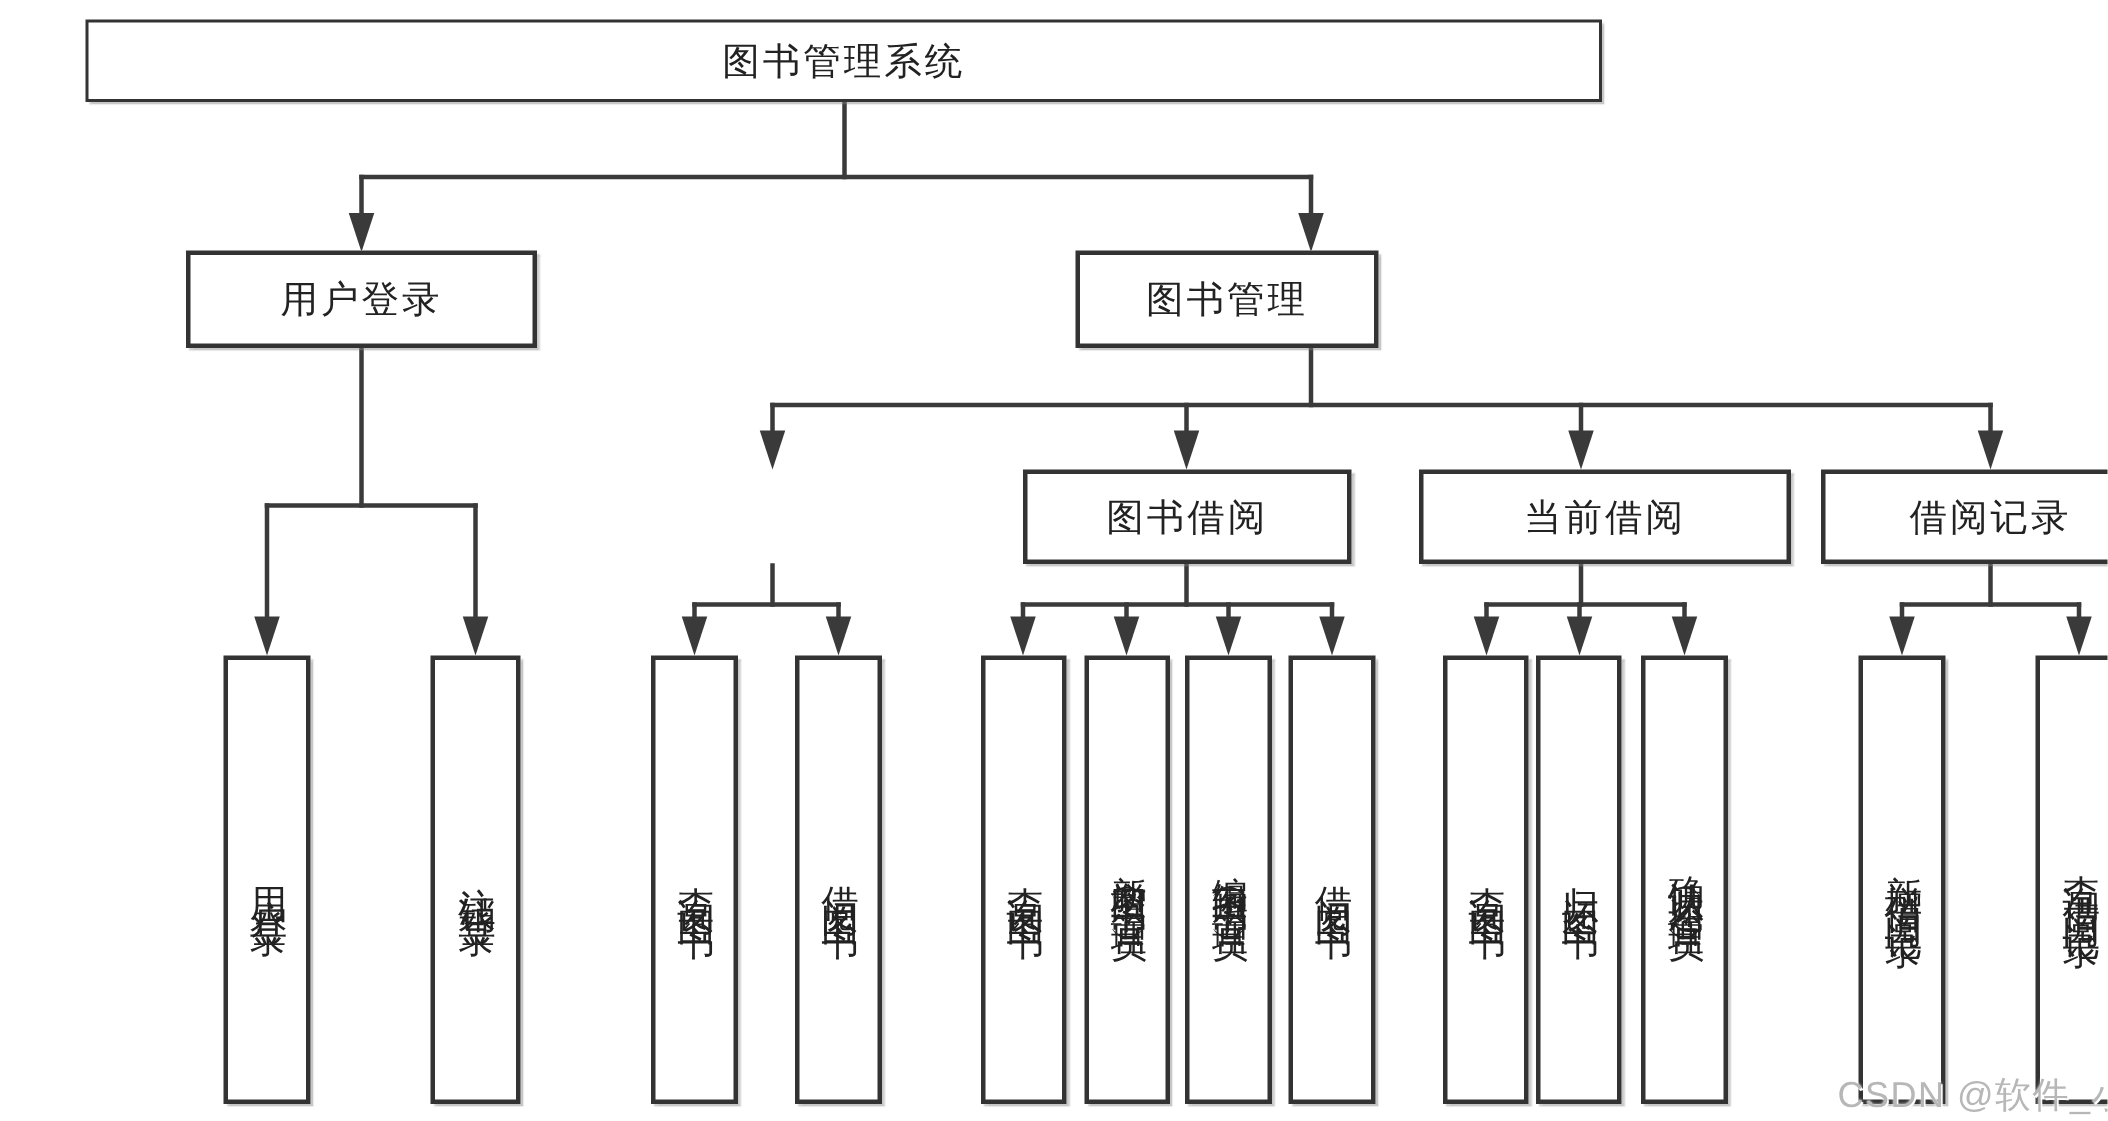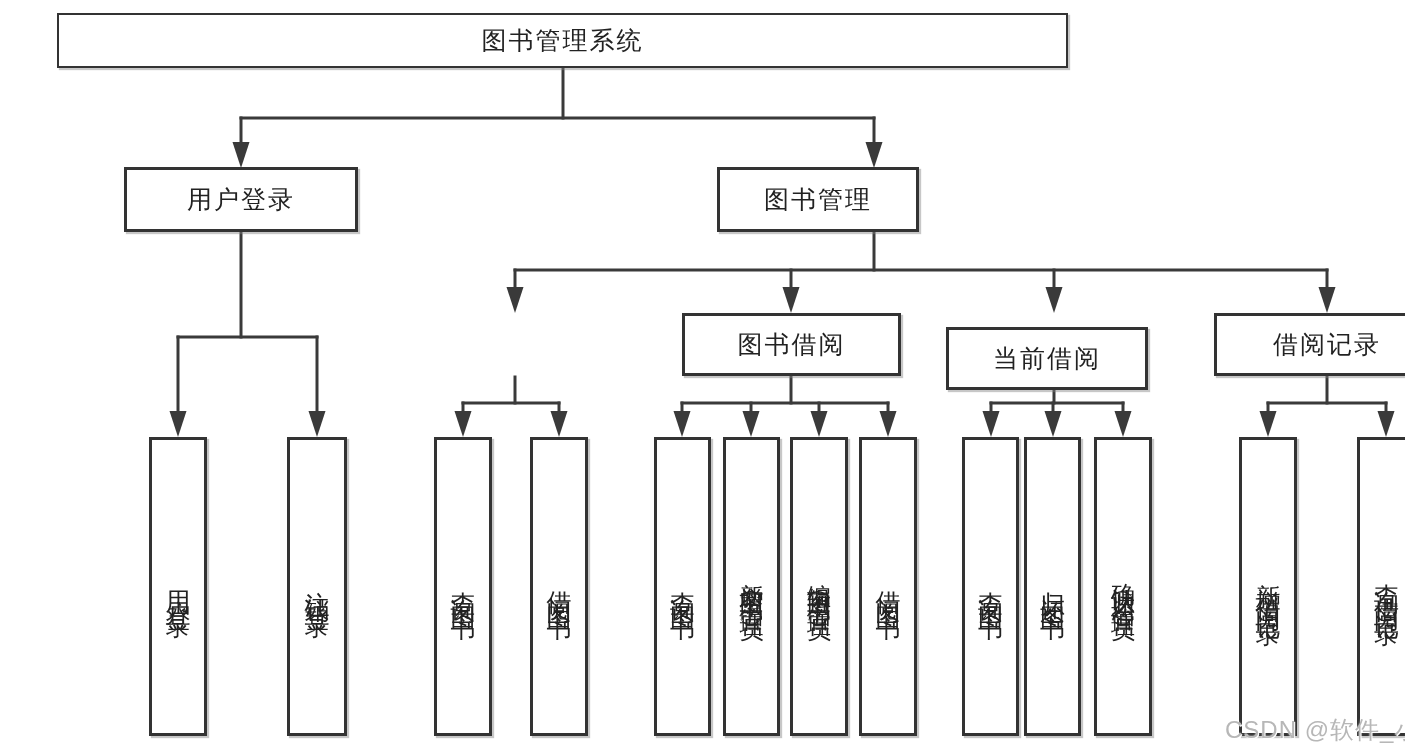--- a/index.html
+++ b/index.html
@@ -105,21 +105,21 @@
       <line x1="1342" y1="403" x2="1342" y2="415"></line>
       <polygon points="1333.5,411 1350.5,411 1342,437"></polygon>
     </svg>
 
   <div class="node h root" style="left:13px;top:13px;width:1011px;height:55px">图书管理系统</div>
 
   <div class="node h" style="left:80px;top:167px;width:234px;height:65px">用户登录</div>
   <div class="node h" style="left:673px;top:167px;width:202px;height:65px">图书管理</div>
 
   <div class="node h" style="left:638px;top:313px;width:219px;height:63px">图书借阅</div>
-  <div class="node h" style="left:902px;top:327px;width:202px;height:63px">当前借阅</div>
+  <div class="node h" style="left:902px;top:313px;width:248px;height:63px">当前借阅</div>
   <div class="node h" style="left:1170px;top:313px;width:226px;height:63px">借阅记录</div>
 
   <div class="node v" style="left:105px;top:437px;width:58px;height:299px">用户登录</div>
   <div class="node v" style="left:243px;top:437px;width:60px;height:299px">注销登录</div>
 
   <div class="node v" style="left:390px;top:437px;width:58px;height:299px">查询图书</div>
   <div class="node v" style="left:486px;top:437px;width:58px;height:299px">借阅图书</div>
 
   <div class="node v" style="left:610px;top:437px;width:57px;height:299px">查询图书</div>
   <div class="node v tight" style="left:679px;top:437px;width:57px;height:299px">新增图书（管理员）</div>

